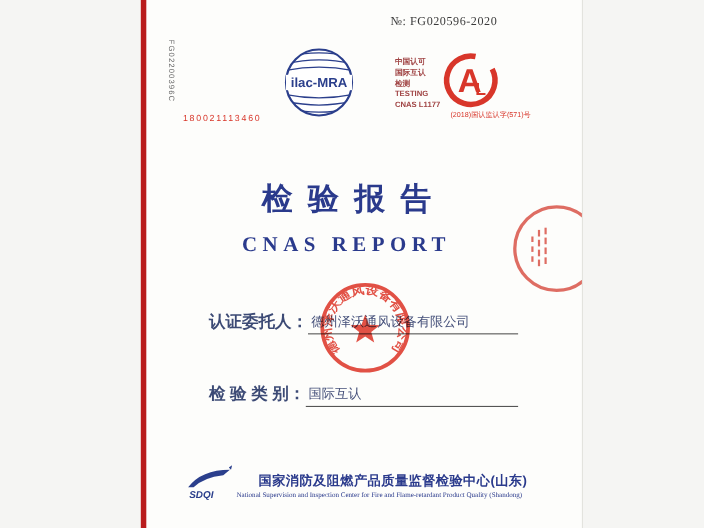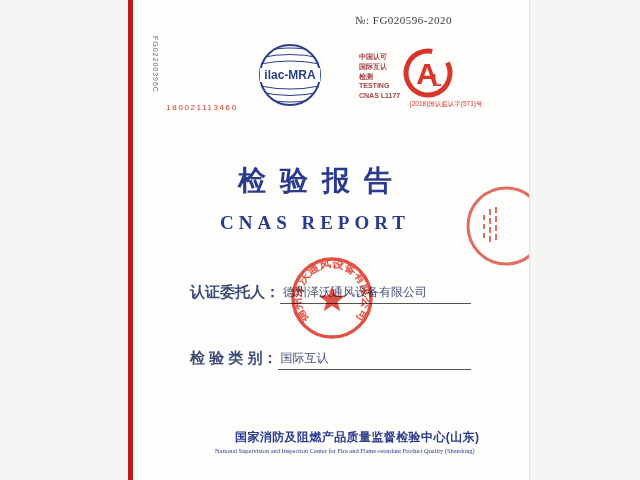--- a/index.html
+++ b/index.html
@@ -132,17 +132,24 @@
             <rect x="32" y="33" width="2" height="6"></rect>
           <rect x="32" y="42" width="2" height="6"></rect>
             <rect x="32" y="51" width="2" height="6"></rect>
           <rect x="20" y="32" width="2" height="5"></rect>
             <rect x="20" y="41" width="2" height="5"></rect>
           <rect x="20" y="50" width="2" height="5"></rect>
         </g>
       </svg>
     </div>
 
+    <div class="abs footer-logo">
+      <svg width="46" height="34" viewBox="0 0 46 34">
+        <path d="M2 21 Q14 5 40 5 L34 10 Q16 12 7 21 Z" fill="#2b3f8c"></path>
+        <path d="M39 3 l3 -2 -1 4 z" fill="#2b3f8c"></path>
+        <text x="3" y="31" font-size="9" font-weight="bold" font-style="italic" font-family="Liberation Sans, sans-serif" fill="#2b3f8c">SDQI</text>
+      </svg>
+    </div>
     <div class="abs footer-zh">国家消防及阻燃产品质量监督检验中心(山东)</div>
     <div class="abs footer-en">National Supervision and Inspection Center for Fire and Flame-retardant Product Quality (Shandong)</div>
 
   </div>
 </div>
 
 </body></html>

